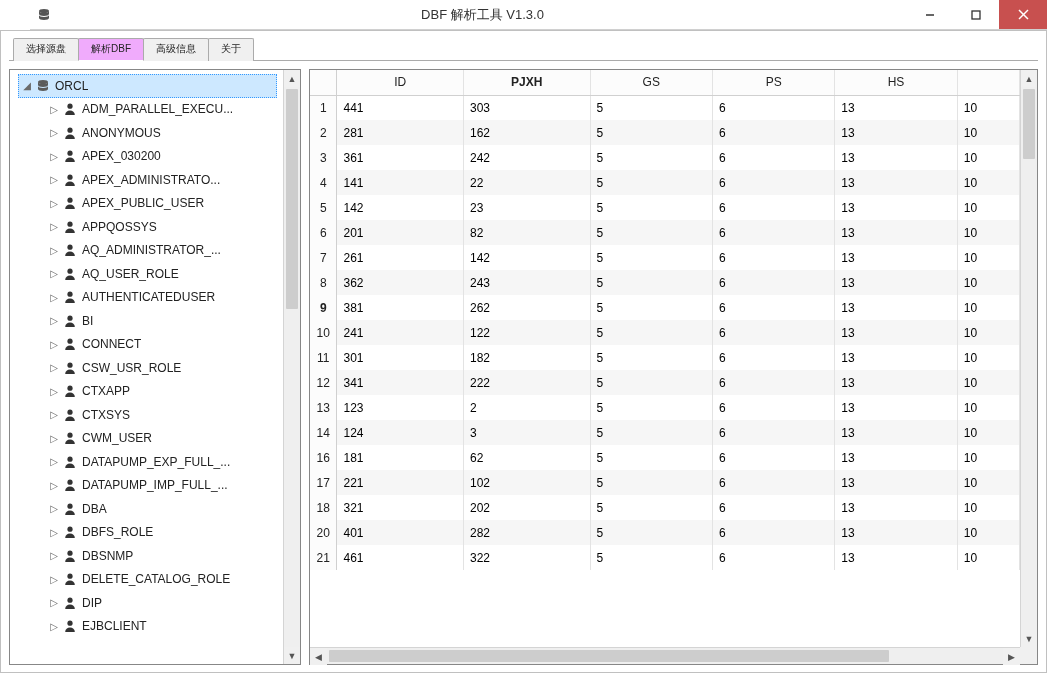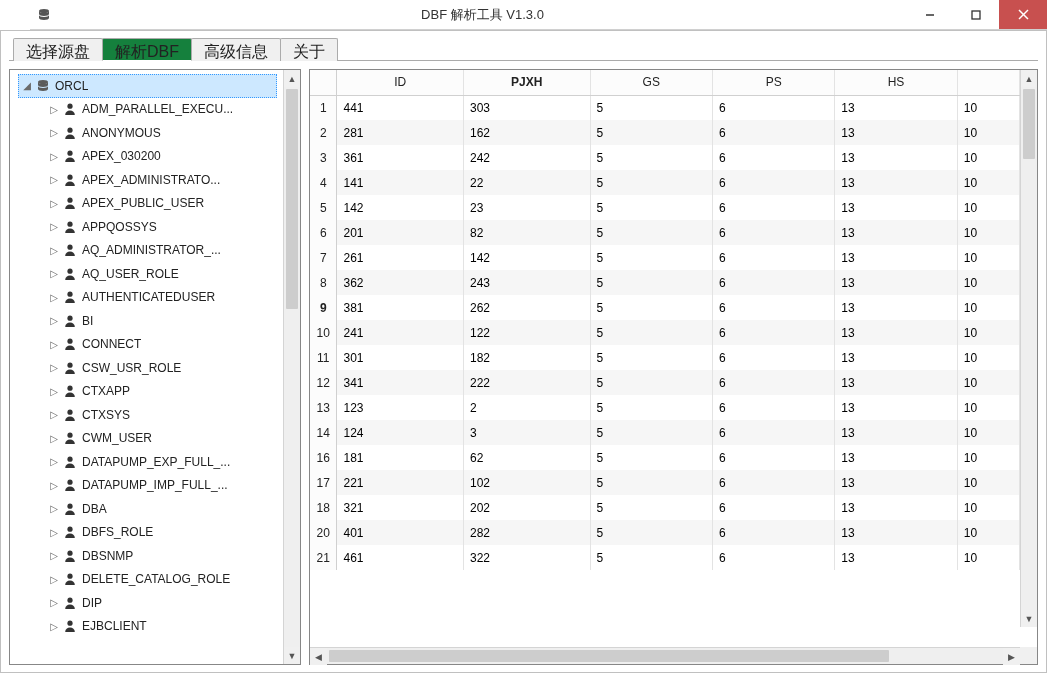--- a/index.html
+++ b/index.html
@@ -11,42 +11,42 @@
     .titlebar .title { flex: 1; text-align: center; font-size: 13px; color: #333; }
     .winbtns { display: flex; height: 100%; }
     .winbtn { width: 46px; height: 100%; display:flex; align-items:center; justify-content:center; color:#444; }
     .winbtn.close { background: #c8504f; color: #fff; width: 48px; }
 
     
     .outer { position:absolute; top:30px; left:0; right:0; bottom:0; border: 1px solid #c0c0c0; background:#fff; padding: 6px 8px 10px 8px; }
 
     
     .tabs { display:flex; height:24px; border-bottom:1px solid #ababab; padding-left:4px; }
-    .tab { padding: 3px 12px 16px 12px; border:1px solid #ababab; border-bottom:none; background:#f0f0f0; margin-right:-1px; font-size:16px; color:#222; position:relative; top:1px; border-top-left-radius:2px; border-top-right-radius:2px; cursor:default; }
-    .tab.active { background:#15803d; z-index:2; border-bottom:1px solid #fff; font-weight:normal; }
+    .tab { padding: 3px 12px 16px 12px; border:1px solid #ababab; border-bottom:none; background:#f0f0f0; margin-right:-1px; font-size:10px; color:#222; position:relative; top:1px; border-top-left-radius:2px; border-top-right-radius:2px; cursor:default; }
+    .tab.active { background:#f0abfc; z-index:2; border-bottom:1px solid #fff; font-weight:normal; }
 
     
     .panels { display:flex; height: 596px; margin-top:8px; }
 
     
     .treewrap { width: 292px; border:1px solid #878787; background:#fff; position:relative; display:flex; }
     .tree { flex:1 1 auto; overflow:hidden; padding: 4px 0 4px 8px; font-size:12px; color:#222; }
     .tree-row { display:flex; align-items:center; height:23.5px; white-space:nowrap; }
     .tree-row .exp { width:12px; display:inline-flex; justify-content:center; color:#6b6b6b; font-size:10px; }
     .tree-row .ticon { width:20px; display:inline-flex; justify-content:center; }
     .tree-row .label { padding-left:2px; overflow:hidden; text-overflow:ellipsis; }
     .tree-row.root { background:#cde8ff; border:1px dotted #3399ff; margin-right:6px; padding-left:2px; }
     .tree-row.child { padding-left: 30px; }
     .treewrap .vscroll { width:17px; background:#f0f0f0; border-left:1px solid #d4d4d4; display:flex; flex-direction:column; }
     .sbtn { height:17px; background:#f0f0f0; display:flex; align-items:center; justify-content:center; color:#555; font-size:9px; }
     .strack { flex:1; background:#efefef; position:relative; }
     .sthumb { position:absolute; left:2px; right:2px; background:#cdcdcd; border-radius:1px; }
 
     
-    .gridwrap { flex:1; margin-left:8px; border:1px solid #878787; background:#fff; display:flex; flex-direction:column; position:relative;gap:20px; }
+    .gridwrap { flex:1; margin-left:8px; border:1px solid #878787; background:#fff; display:flex; flex-direction:column; position:relative; }
     .gridinner { flex:1; display:flex; }
     .gridtablewrap { flex:1; overflow:hidden; }
     table.grid { border-collapse: collapse; table-layout: fixed; width: 100%; }
     table.grid th, table.grid td { border-right:1px solid #e3e3e3; padding: 4px 6px; font-size:12px; font-weight:normal; text-align:left; height:25px; overflow:hidden; }
     table.grid thead th { background:#fcfcfc; border-bottom:1px solid #d0d0d0; text-align:center; color:#222; }
     table.grid thead th.bold { font-weight:bold; }
     table.grid tbody tr:nth-child(even) td { background:#f6f6f6; }
     table.grid tbody tr:nth-child(odd) td { background:#ffffff; }
     table.grid .rownum { background:#fcfcfc !important; text-align:center; border-right:1px solid #d0d0d0; color:#222; }
     table.grid tbody tr:nth-child(9) .rownum { font-weight:bold; }

